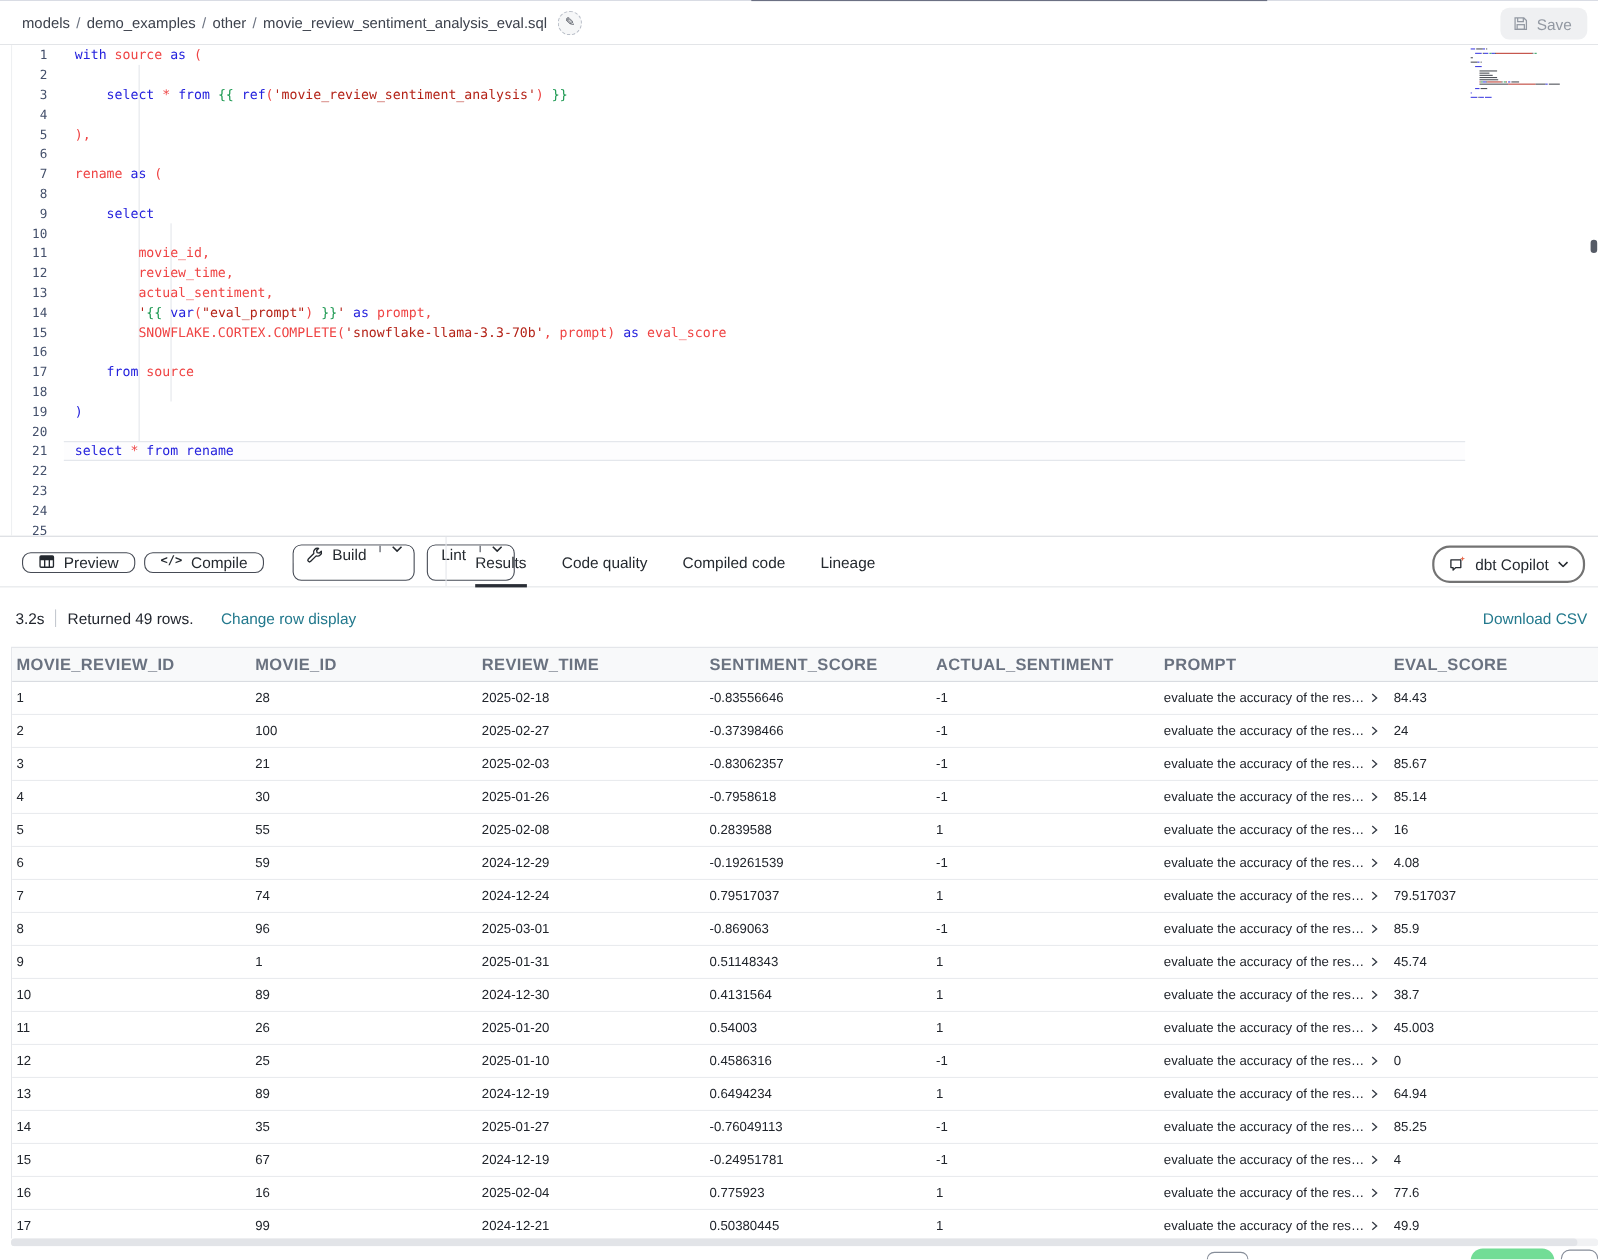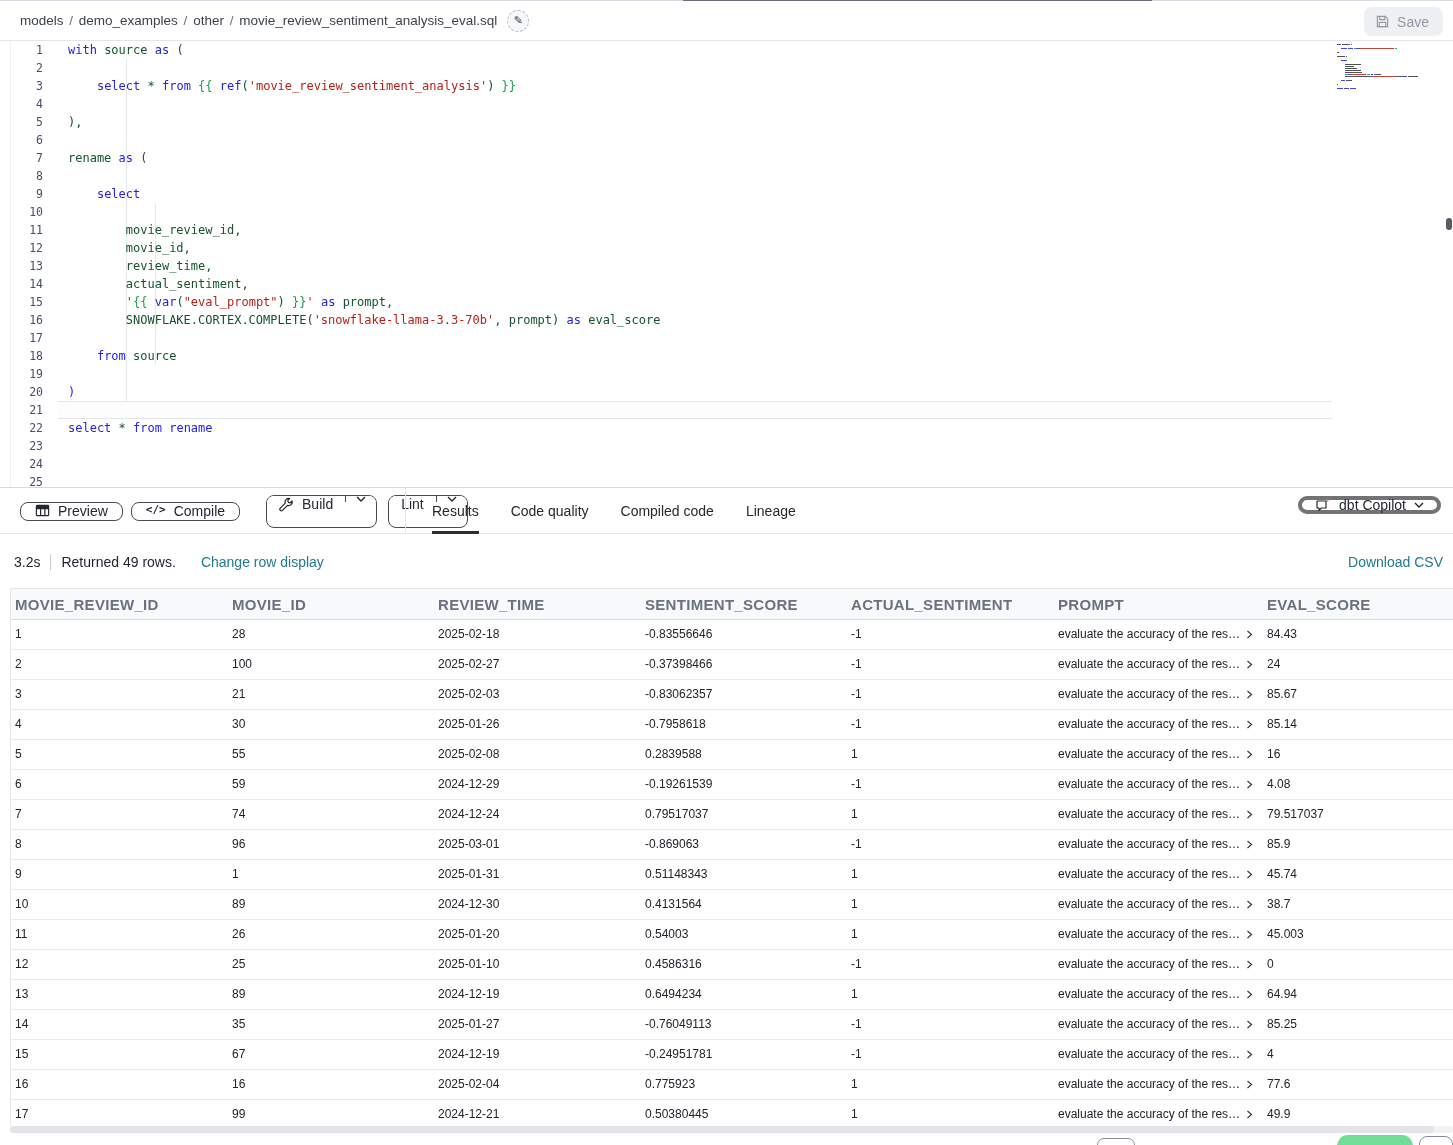--- a/index.html
+++ b/index.html
@@ -25,21 +25,21 @@
 
   
   .editor { position:absolute; top:41px; left:0; width:1453px; height:446px; background:#fff; overflow:hidden; }
   .editor-leftline { position:absolute; left:10px; top:0; width:1px; height:446px; background:#eef0f2; }
   .gutter { position:absolute; left:10px; top:0; width:48px; }
   .gutter-num { height:18px; line-height:18px; text-align:right; padding-right:15px;
                 font-family:"DejaVu Sans Mono", monospace; font-size:11.5px; color:#44506b; }
   .code-area { position:absolute; left:58px; top:0; width:1274px; height:446px; }
   .code-line { height:18px; line-height:18px; padding-left:10px; white-space:pre;
                font-family:"DejaVu Sans Mono", monospace; font-size:12px; position:relative; z-index:2; }
-  .tok-k { color:#2522dd; } .tok-d { color:#14532d; } .tok-s { color:#b42318; } .tok-j { color:#1a9850; }
+  .tok-k { color:#2522dd; } .tok-d { color:#ef4444; } .tok-s { color:#b42318; } .tok-j { color:#1a9850; }
   .active-line { position:absolute; left:58px; top:360px; width:1274px; height:18px;
                  border-top:1px solid #e2e5ea; border-bottom:1px solid #e2e5ea; background:#fdfdfe; z-index:1; }
   .indent-guide { position:absolute; width:1px; background:#e4e7eb; z-index:0; }
   #guide1 { left:68px; top:18px;  height:342px; }
   #guide2 { left:97px; top:162px; height:162px; }
 
   .minimap { position:absolute; left:1337px; top:1px; width:110px; padding-top:2px; }
   .mini-line { height:1px; margin-bottom:1px; display:flex; }
   .mini-seg { height:1px; display:inline-block; opacity:.85; }
   .mini-seg.k{background:#2522dd;} .mini-seg.d{background:#30343c;}
@@ -55,21 +55,21 @@
             font-size:14px; font-family:inherit; }
   .split { display:flex; align-items:flex-start; border:1px solid #464b55; border-radius:8px; overflow:hidden; height:33px; }
   .split .main { display:flex; align-items:center; gap:8px; padding:0 12px; border:none; background:#fff;
                  font-size:14px; color:#24292f; font-family:inherit; }
   .split .chev { display:flex; align-items:center; padding:0 10px; border:none; background:#fff; border-left:1px solid #464b55; }
   .compile-glyph { font-family:"DejaVu Sans Mono", monospace; font-size:11px; font-weight:bold; color:#24292f; }
   .tb-divider { position:absolute; left:405px; top:0; width:1px; height:45px; background:#e5e7eb; }
   .tabs { position:absolute; left:432px; top:0; height:46px; display:flex; gap:32px; }
   .tab { height:46px; display:flex; align-items:center; font-size:14px; color:#24292f; border-bottom:3px solid transparent; padding-top:2px; }
   .tab.active { border-bottom-color:#2a2e36; font-weight:500; }
-  .copilot-btn { position:absolute; right:12px; top:8px; height:18px; border-radius:16px; border:4px solid #737373;
+  .copilot-btn { position:absolute; right:12px; top:8px; height:34px; border-radius:16px; border:2px solid #737373;
                  background:#fff; display:flex; align-items:center; gap:8px; padding:0 13px; font-size:14px; color:#24292f; font-family:inherit; }
 
   
   .results-bar { position:absolute; top:535px; left:0; width:1453px; height:53px; background:#fff;
                  display:flex; align-items:center; padding:0 14px; font-size:14px; color:#22262e; }
   .sum-sep { width:1px; height:16px; background:#c5c9d0; margin:0 10px; display:inline-block; }
   .link { color:#23798d; cursor:pointer; }
   .change-link { margin-left:25px; }
   .download-link { position:absolute; right:10px; }
 
@@ -153,21 +153,20 @@
     <div class="code-line"><span class="tok-k">with</span><span class="tok-d"> source </span><span class="tok-k">as</span><span class="tok-d"> (</span></div>
         <div class="code-line">&nbsp;</div>
         <div class="code-line"><span class="tok-d">    </span><span class="tok-k">select</span><span class="tok-d"> * </span><span class="tok-k">from</span><span class="tok-d"> </span><span class="tok-j">{{ </span><span class="tok-k">ref</span><span class="tok-d">(</span><span class="tok-s">'movie_review_sentiment_analysis'</span><span class="tok-d">)</span><span class="tok-j"> }}</span></div>
         <div class="code-line">&nbsp;</div>
         <div class="code-line"><span class="tok-d">),</span></div>
         <div class="code-line">&nbsp;</div>
         <div class="code-line"><span class="tok-d">rename </span><span class="tok-k">as</span><span class="tok-d"> (</span></div>
         <div class="code-line">&nbsp;</div>
         <div class="code-line"><span class="tok-d">    </span><span class="tok-k">select</span></div>
         <div class="code-line">&nbsp;</div>
-        <div class="code-line"><span class="tok-d">        movie_review_id,</span></div>
         <div class="code-line"><span class="tok-d">        movie_id,</span></div>
         <div class="code-line"><span class="tok-d">        review_time,</span></div>
         <div class="code-line"><span class="tok-d">        actual_sentiment,</span></div>
         <div class="code-line"><span class="tok-d">        </span><span class="tok-s">'</span><span class="tok-j">{{ </span><span class="tok-k">var</span><span class="tok-d">(</span><span class="tok-s">"eval_prompt"</span><span class="tok-d">)</span><span class="tok-j"> }}</span><span class="tok-s">'</span><span class="tok-d"> </span><span class="tok-k">as</span><span class="tok-d"> prompt,</span></div>
         <div class="code-line"><span class="tok-d">        SNOWFLAKE.CORTEX.COMPLETE(</span><span class="tok-s">'snowflake-llama-3.3-70b'</span><span class="tok-d">, prompt) </span><span class="tok-k">as</span><span class="tok-d"> eval_score</span></div>
         <div class="code-line">&nbsp;</div>
         <div class="code-line"><span class="tok-d">    </span><span class="tok-k">from</span><span class="tok-d"> source</span></div>
         <div class="code-line">&nbsp;</div>
         <div class="code-line"><span class="tok-k">)</span></div>
         <div class="code-line">&nbsp;</div>

